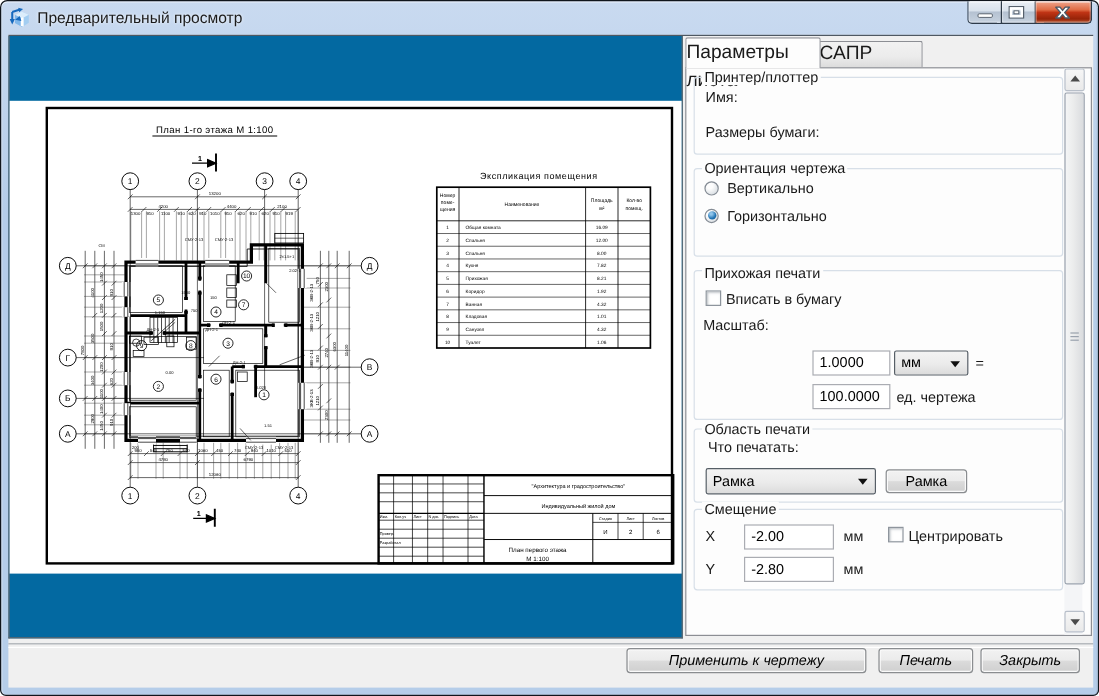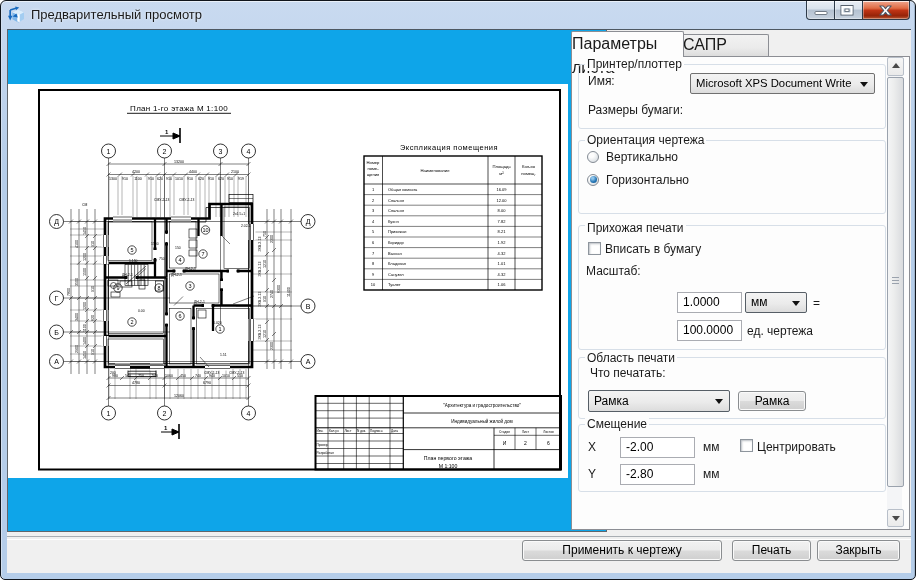--- a/index.html
+++ b/index.html
@@ -18,21 +18,21 @@
   #bmin{left:0;width:28px;border-radius:0 0 0 4px;
     background:linear-gradient(#e9eef5 0%,#d9e2ec 45%,#b4c1d1 50%,#c7d2df 100%);}
   #bmax{left:28px;width:28px;border-radius:0;
     background:linear-gradient(#e9eef5 0%,#d9e2ec 45%,#b4c1d1 50%,#c7d2df 100%);}
   #bclose{left:56px;width:46px;border-radius:0 0 4px 0;
     background:linear-gradient(#efa78f 0%,#e06b44 40%,#c03415 52%,#962308 82%,#bb5a35 100%);}
   
   #client{left:6px;top:28px;width:904px;height:543px;background:#f0f0f0;
     border-top:1px solid #4e5862;}
   
-  #canvas{left:0px;top:0px;width:560px;height:501px;background:#0ea5e9;border:1px solid #60666c;border-top:none;padding-left:38px;}
+  #canvas{left:0px;top:0px;width:560px;height:501px;background:#0369a1;border:1px solid #60666c;border-top:none;}
   #paper{left:0px;top:54px;width:560px;height:394px;background:#fff;}
   
   .tab{position:absolute;font-size:16px;color:#1a1a1a;text-align:left;}
   #tab1{left:564px;top:1px;width:111px;height:25px;line-height:24px;background:#fdfdfd;
     border:1px solid #8c8e94;border-bottom:none;border-radius:2px 2px 0 0;}
   #tab2{left:675px;top:4px;width:85px;height:21px;line-height:19px;
     background:linear-gradient(#f2f2f2,#ebebeb 60%,#dcdcdc);
     border:1px solid #8c8e94;border-bottom:none;border-radius:2px 2px 0 0;}
   #page{left:564px;top:26px;width:337px;height:472px;background:#fdfdfd;
     border:1px solid #8c8e94;}
@@ -60,21 +60,21 @@
   #sb{left:880px;top:27px;width:15px;height:472px;background:#f4f5f7;}
   .sbb{position:absolute;left:0px;width:15px;height:17px;border:1px solid #b8bfc9;border-radius:2px;
     background:linear-gradient(#f6f6f6,#eaeaea);}
   #sbthumb{position:absolute;left:0px;top:20px;width:15px;height:408px;border:1px solid #9aa2ad;border-radius:2px;
     background:linear-gradient(90deg,#f4f5f6,#eceded 40%,#d9dbde);}
   .tri{position:absolute;width:0;height:0;left:3.5px;}
   
   #sep{left:0px;top:506px;width:904px;height:2px;border-top:1px solid #a8adb2;border-bottom:1px solid #fff;}
   .bbtn{position:absolute;top:510px;height:19px;line-height:19px;border:1px solid #8a8d90;border-radius:3px;box-shadow:inset 0 0 0 1px #fafafa;
     background:linear-gradient(#f2f2f2,#ebebeb 48%,#dbdbdb 52%,#cfcfcf);
-    font-size:12px;color:#000;text-align:center;}
+    font-size:12px;color:#000;text-align:center;font-style:italic;}
 </style>
 </head>
 <body>
 <div id="win">
 
   <svg class="abs" style="left:7px;top:5px" width="18" height="18" viewBox="0 0 18 18">
     <polygon points="4.5,6.5 10,3.6 16,6.2 16,13 10.5,16.4 4.5,13.2" fill="#a3cdf1"></polygon>
     <polygon points="4.5,6.5 10,3.6 16,6.2 10.5,9.2" fill="#dcedfb"></polygon>
     <polygon points="4.5,6.5 10.5,9.2 10.5,16.4 4.5,13.2" fill="#7fb6e9"></polygon>
     <polygon points="9.3,8.6 11.7,8.6 11.7,16 9.3,15.6" fill="#fff"></polygon>
@@ -659,24 +659,20 @@
         <div style="position:absolute;left:4px;top:205px;width:7px;height:1px;background:#9aa2ad"></div>
       </div>
       <div class="sbb" style="top:452px;height:16px">
         <div class="tri" style="top:6px;border-left:4px solid transparent;border-right:4px solid transparent;border-top:5px solid #4a4a4a;"></div>
       </div>
     </div>
 
     <div class="grp" style="left:571px;top:34px;width:306px;height:63px"></div>
     <div class="glab" style="left:578px;top:28px">Принтер/плоттер</div>
     <div class="lbl" style="left:581px;top:44px">Имя:</div>
-    <div class="combo" style="left:683px;top:43px;width:183px;height:19px">
-      <span class="ct" style="font-size:11.3px">Microsoft XPS Document Write</span>
-        <span class="arr"></span>
-    </div>
     <div class="lbl" style="left:581px;top:73px">Размеры бумаги:</div>
 
     <div class="grp" style="left:571px;top:110px;width:306px;height:72px"></div>
     <div class="glab" style="left:578px;top:104px">Ориентация чертежа</div>
     <div class="rad" style="left:580px;top:121px"></div>
     <div class="lbl" style="left:599px;top:120px">Вертикально</div>
     <div class="rad" style="left:580px;top:144px"></div>
     <div style="position:absolute;left:583px;top:146px;width:7px;height:7px;border-radius:50%;
       background:radial-gradient(circle at 38% 32%,#8ec4ea 15%,#2072b2 60%,#15568c)"></div>
     <div class="lbl" style="left:599px;top:143px">Горизонтально</div>

